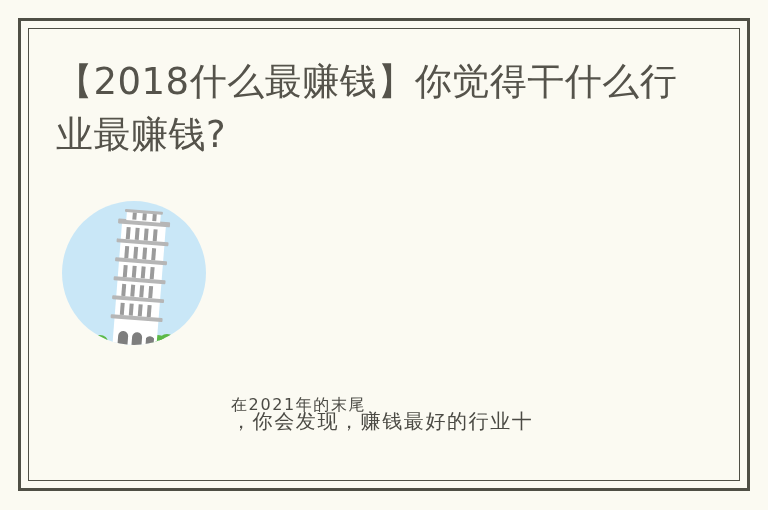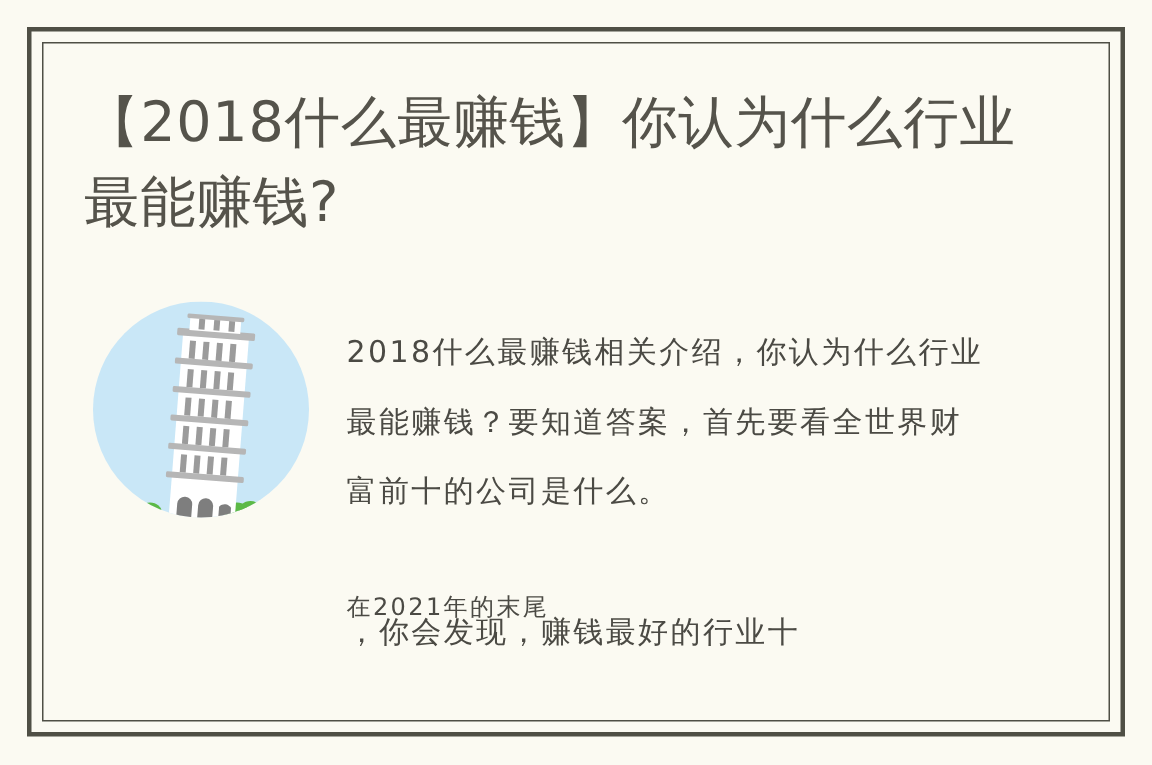--- a/index.html
+++ b/index.html
@@ -107,21 +107,21 @@
   }
 </style>
 </head>
 <body>
 
 <div id="page">
 
   <div class="frame-outer"></div>
   <div class="frame-inner"></div>
 
-  <div class="title">【2018什么最赚钱】你认为什么行业最能赚钱?</div>
+  <div class="title">【2018什么最赚钱】你觉得干什么行业最赚钱?</div>
 
   <div class="illo">
     <svg viewBox="0 0 144 144" width="144" height="144" aria-hidden="true">
       <defs>
         <clipPath id="circleClip">
           <circle cx="72" cy="72" r="72"></circle>
         </clipPath>
       </defs>
 
       <g clip-path="url(#circleClip)">
@@ -207,19 +207,18 @@
           <path d="M55 154 v-18 a5 5 0 0 1 10 0 v18 z" fill="#7e7e7e"></path>
           <path d="M69 154 v-18 a5 5 0 0 1 10 0 v18 z" fill="#7e7e7e"></path>
           <path d="M83 154 v-18 a5 5 0 0 1 8 0 v18 z" fill="#7e7e7e"></path>
         </g>
 
         <ellipse cx="72" cy="200" rx="130" ry="55" fill="#8cc63f"></ellipse>
       </g>
     </svg>
   </div>
 
-  <div class="body-copy">2018什么最赚钱相关介绍，你认为什么行业最能赚钱？要知道答案，首先要看全世界财富前十的公司是什么。</div>
 
   <div class="overlap-a">在2021年的末尾</div>
 
   <div class="overlap-b">，你会发现，赚钱最好的行业十</div>
 
 </div>
 
 </body></html>

